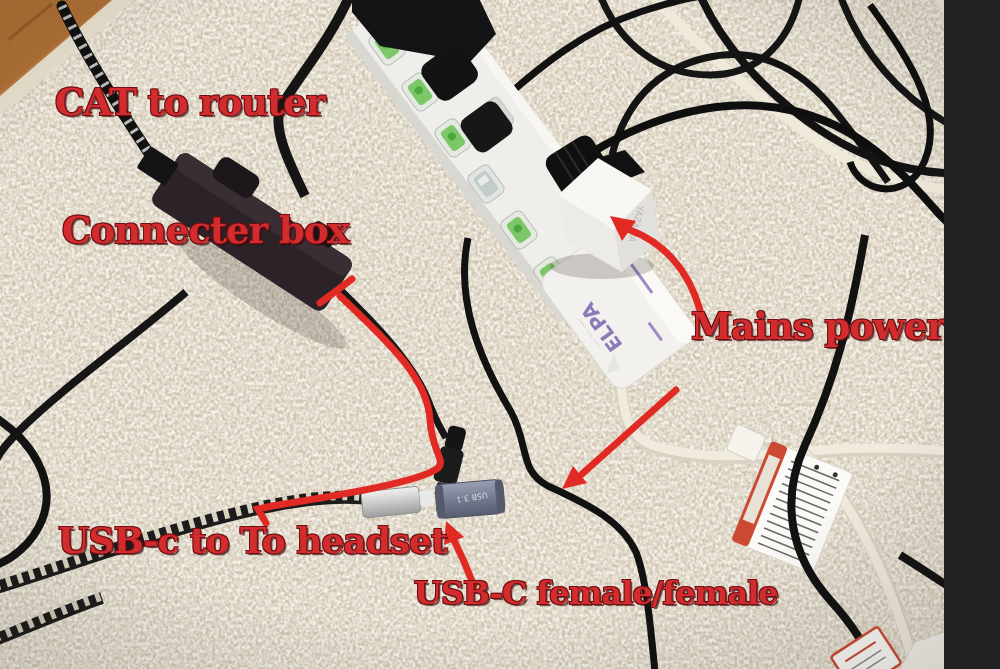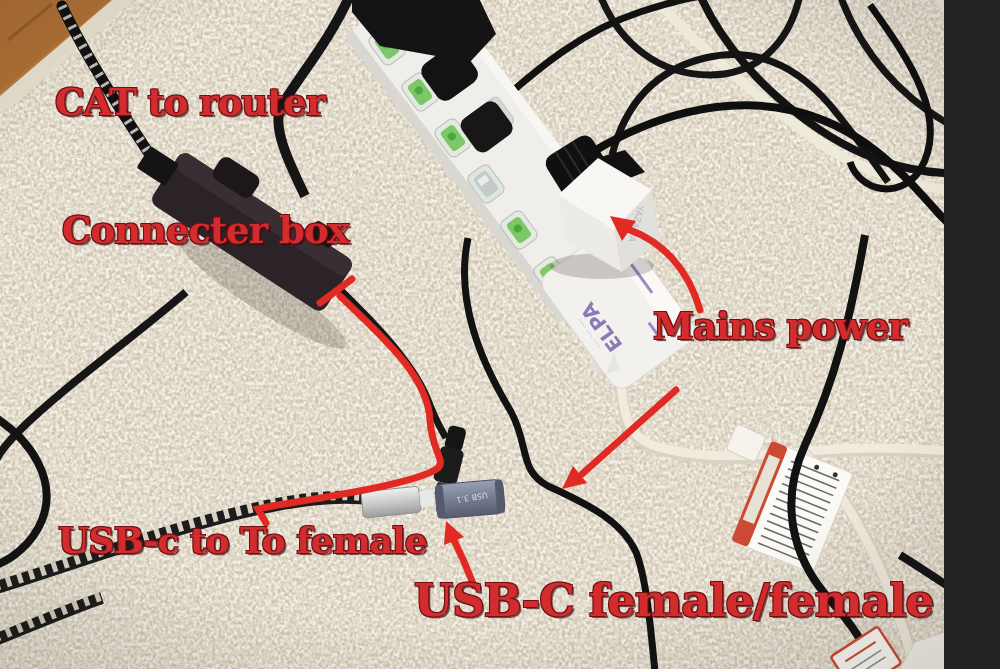--- a/index.html
+++ b/index.html
@@ -3,21 +3,21 @@
 <meta charset="utf-8">
 <style>
   html,body{margin:0;padding:0;background:#222;}
   #stage{position:relative;width:944px;height:669px;overflow:hidden;
          font-family:"DejaVu Serif","Liberation Serif",serif;}
   #stage svg{position:absolute;left:0;top:0;}
   .anno{position:absolute;color:#d22c2e;font-weight:700;font-size:37px;
         letter-spacing:-1px;white-space:nowrap;line-height:1.12;
         text-shadow:-1px -1px 0 #6e1013,1px -1px 0 #6e1013,
                     -1px 1px 0 #6e1013,2px 2px 1px rgba(60,8,10,.75);}
-  .anno.center{text-align:center;white-space:normal;}
+  .anno.center{text-align:right;white-space:normal;}
   .anno span{display:block;}
 </style>
 </head>
 <body>
 
 <div id="stage">
 <svg width="1000" height="669" viewBox="0 0 1000 669">
   <defs>
     <filter id="nDark" x="0" y="0" width="100%" height="100%">
       <feTurbulence type="fractalNoise" baseFrequency="0.55 0.5" numOctaves="2" seed="11"></feTurbulence>
@@ -257,15 +257,15 @@
   </g>
 
   <rect x="0" y="0" width="1000" height="669" fill="url(#vig)"></rect>
 </svg>
 
 <div class="anno" style="left:55px;top:82px;">CAT to router</div>
 <div class="anno" style="left:62px;top:210px;">Connecter box</div>
 <div class="anno center" style="left:615px;top:306px;width:330px;">
   <span>Mains power</span>
 </div>
-<div class="anno" style="left:58px;top:520px;font-size:36px;">USB-c to To female</div>
-<div class="anno" style="left:414px;top:576px;font-size:45px;">USB-C female/female</div>
+<div class="anno" style="left:58px;top:520px;font-size:36px;">USB-c to To headset</div>
+<div class="anno" style="left:414px;top:576px;font-size:32px;">USB-C female/female</div>
 </div>
 
 </body></html>

